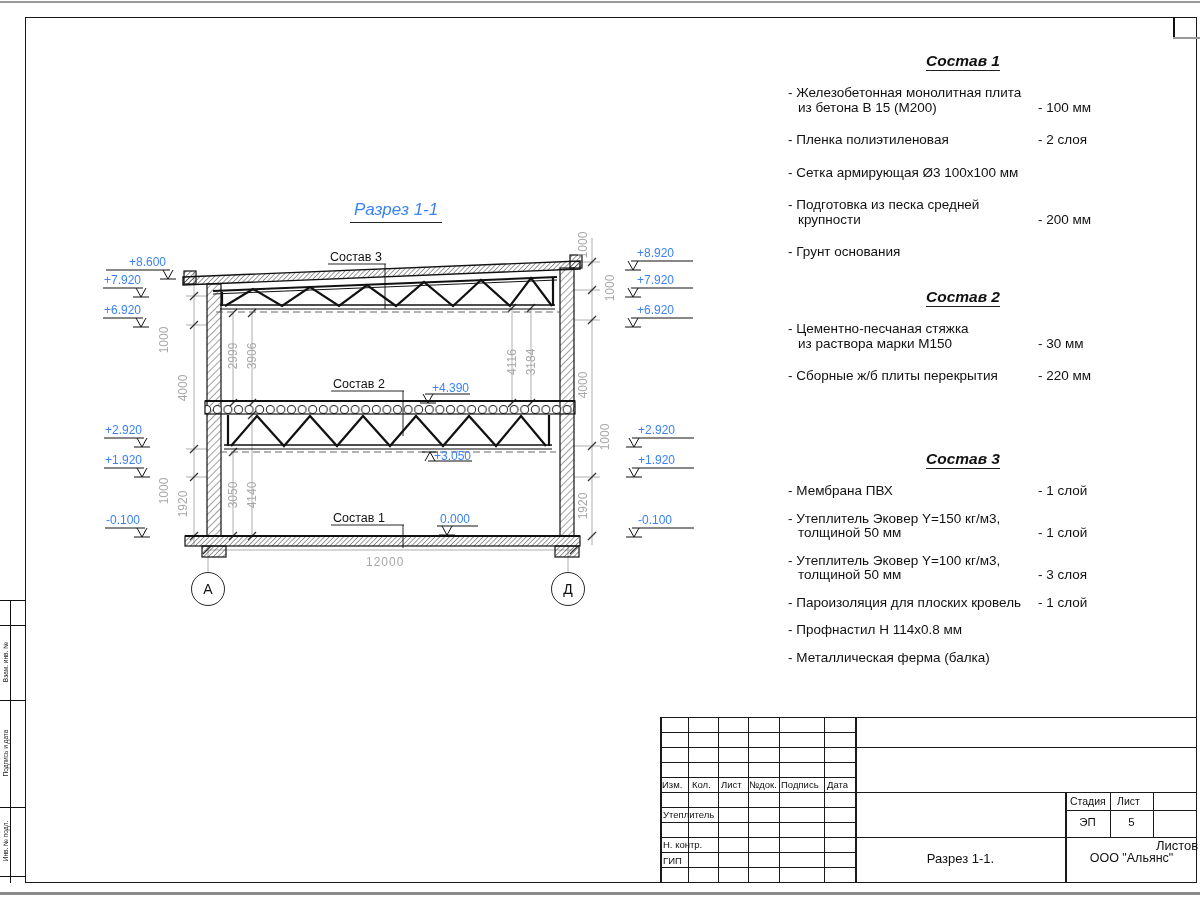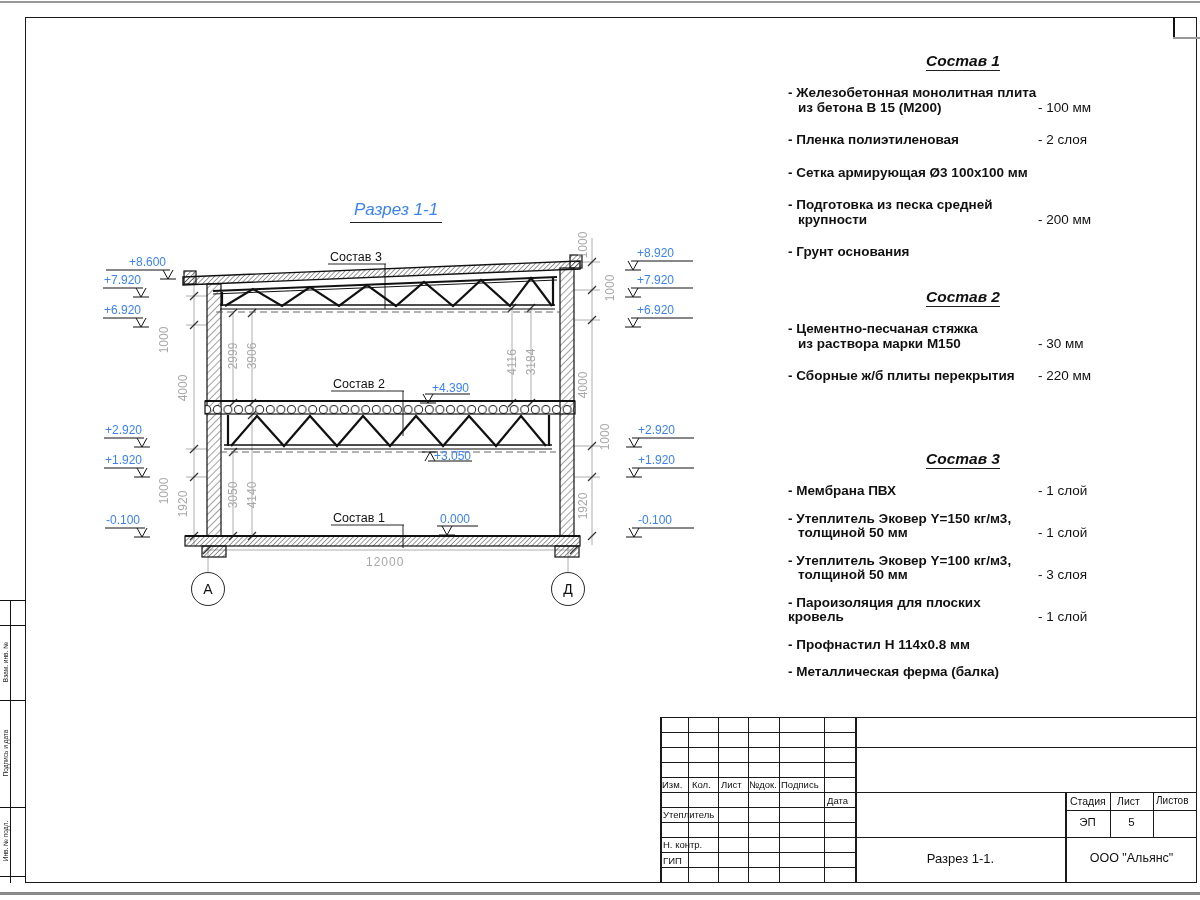--- a/index.html
+++ b/index.html
@@ -17,21 +17,21 @@
   .line{position:absolute;background:#111;}
   .gline{position:absolute;background:#999;}
   
   #panel{position:absolute;left:788px;top:0;width:312px;}
   .comp{position:absolute;left:0;width:312px;}
   .comp h3{margin:0 0 16px 0;font-size:15.5px;font-weight:bold;font-style:italic;
            text-align:center;position:relative;left:19px;}
   .comp h3 span{border-bottom:1.2px solid #222;padding-bottom:1px;}
   .item{display:flex;align-items:flex-end;margin-bottom:18px;font-size:13.5px;line-height:14.5px;}
   .comp3 .item{margin-bottom:13px;}
-  .item .tx{flex:1;font-weight:bold;}
+  .item .tx{flex:1;}
   .item .tx .l2{padding-left:10px;}
   .item .val{width:62px;white-space:nowrap;}
   
   .tbl-line{position:absolute;background:#1a1a1a;}
   .tbt{position:absolute;white-space:nowrap;font-size:9.5px;color:#111;}
   .stamp-lbl{position:absolute;white-space:nowrap;font-size:6.5px;color:#222;
              transform:translate(-50%,-50%) rotate(-90deg);}
 </style>
 </head>
 <body>
@@ -403,29 +403,29 @@
     <div class="tbl-line" style="left:855px;top:717px;width:1.5px;height:166px;"></div>
     <div class="tbl-line" style="left:1065px;top:792px;width:1.5px;height:91px;"></div>
     <div class="tbl-line" style="left:1110px;top:792px;width:1px;height:45px;"></div>
     <div class="tbl-line" style="left:1153px;top:792px;width:1px;height:45px;"></div>
 
     <div class="tbt" style="left:662px;top:779px;">Изм.</div>
     <div class="tbt" style="left:692px;top:779px;">Кол.</div>
     <div class="tbt" style="left:721px;top:779px;">Лист</div>
     <div class="tbt" style="left:749px;top:779px;">№док.</div>
     <div class="tbt" style="left:781px;top:779px;">Подпись</div>
-    <div class="tbt" style="left:827px;top:779px;margin-top:16px;">Дата</div>
+    <div class="tbt" style="left:827px;top:779px;">Дата</div>
 
     <div class="tbt" style="left:663px;top:809px;">Утеплитель</div>
     <div class="tbt" style="left:663px;top:839px;">Н. контр.</div>
     <div class="tbt" style="left:663px;top:855px;">ГИП</div>
 
     <div class="tbt" style="left:1070px;top:795px;font-size:10.5px;">Стадия</div>
     <div class="tbt" style="left:1117px;top:795px;font-size:10.5px;">Лист</div>
-    <div class="tbt" style="left:1156px;top:795px;font-size:10px;">Листов</div>
+    <div class="tbt" style="left:1156px;top:838px;font-size:13px;">Листов</div>
     <div class="tbt" style="left:1065px;top:816px;width:45px;text-align:center;font-size:11.5px;">ЭП</div>
     <div class="tbt" style="left:1110px;top:816px;width:43px;text-align:center;font-size:11.5px;">5</div>
     <div class="tbt" style="left:1153px;top:816px;width:44px;text-align:center;font-size:11.5px;"></div>
 
     <div class="tbt" style="left:856px;top:851px;width:209px;text-align:center;font-size:13px;">Разрез  1-1.</div>
     <div class="tbt" style="left:1066px;top:851px;width:131px;text-align:center;font-size:12.5px;">ООО "Альянс"</div>
   </div>
 
 </div>
 

